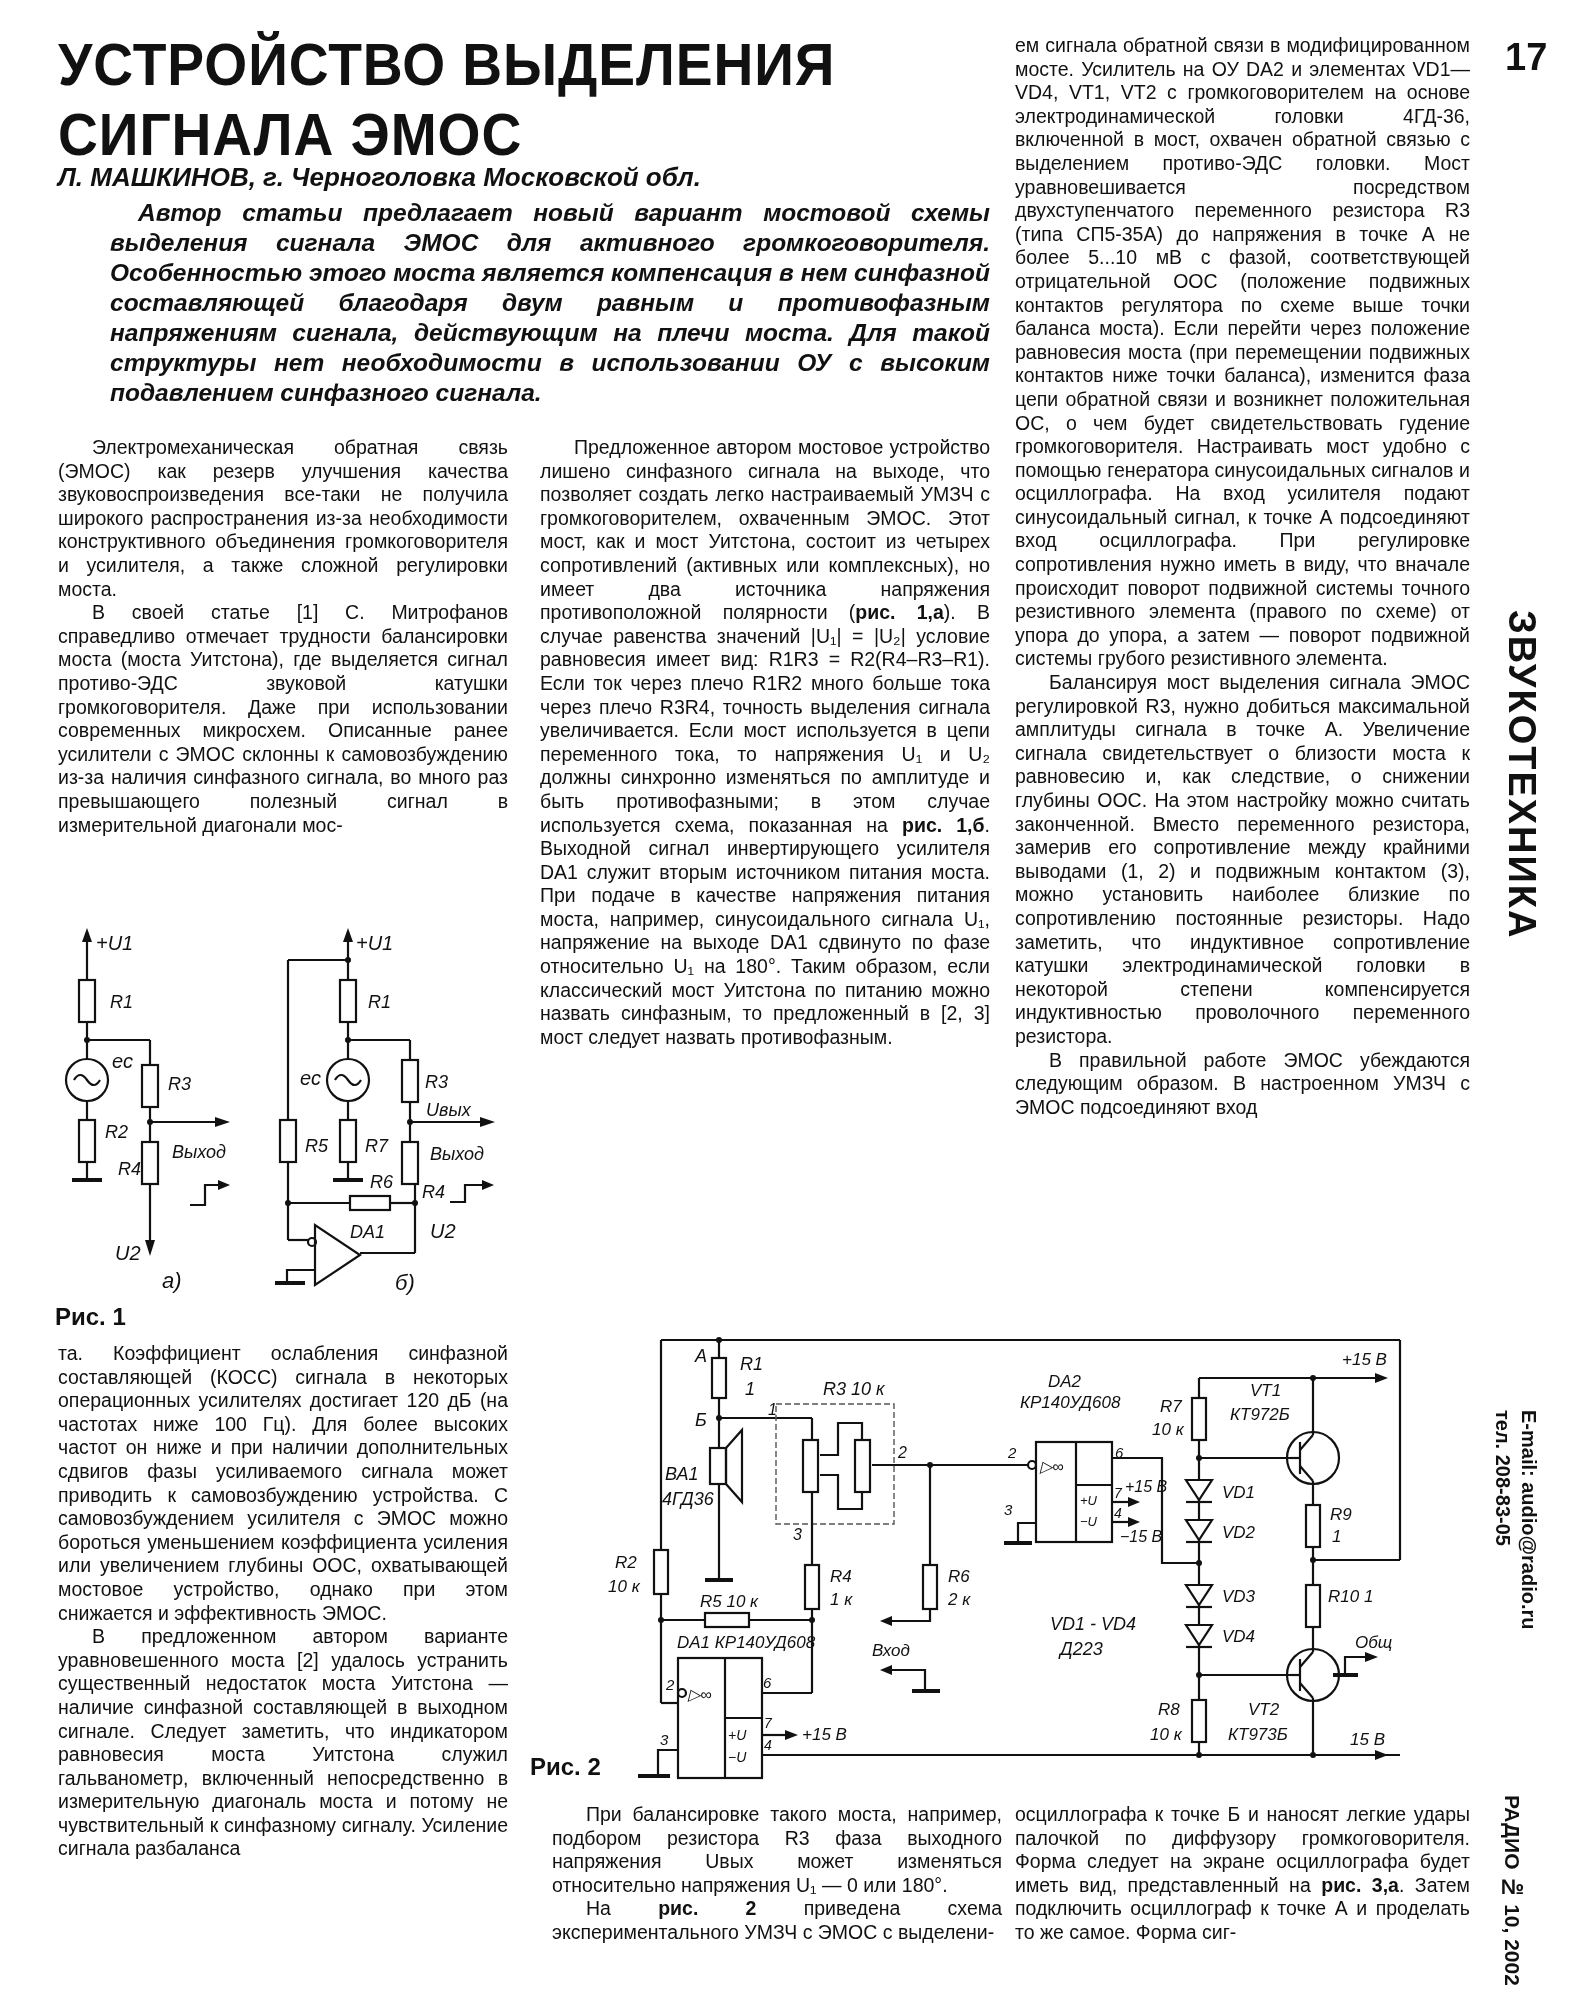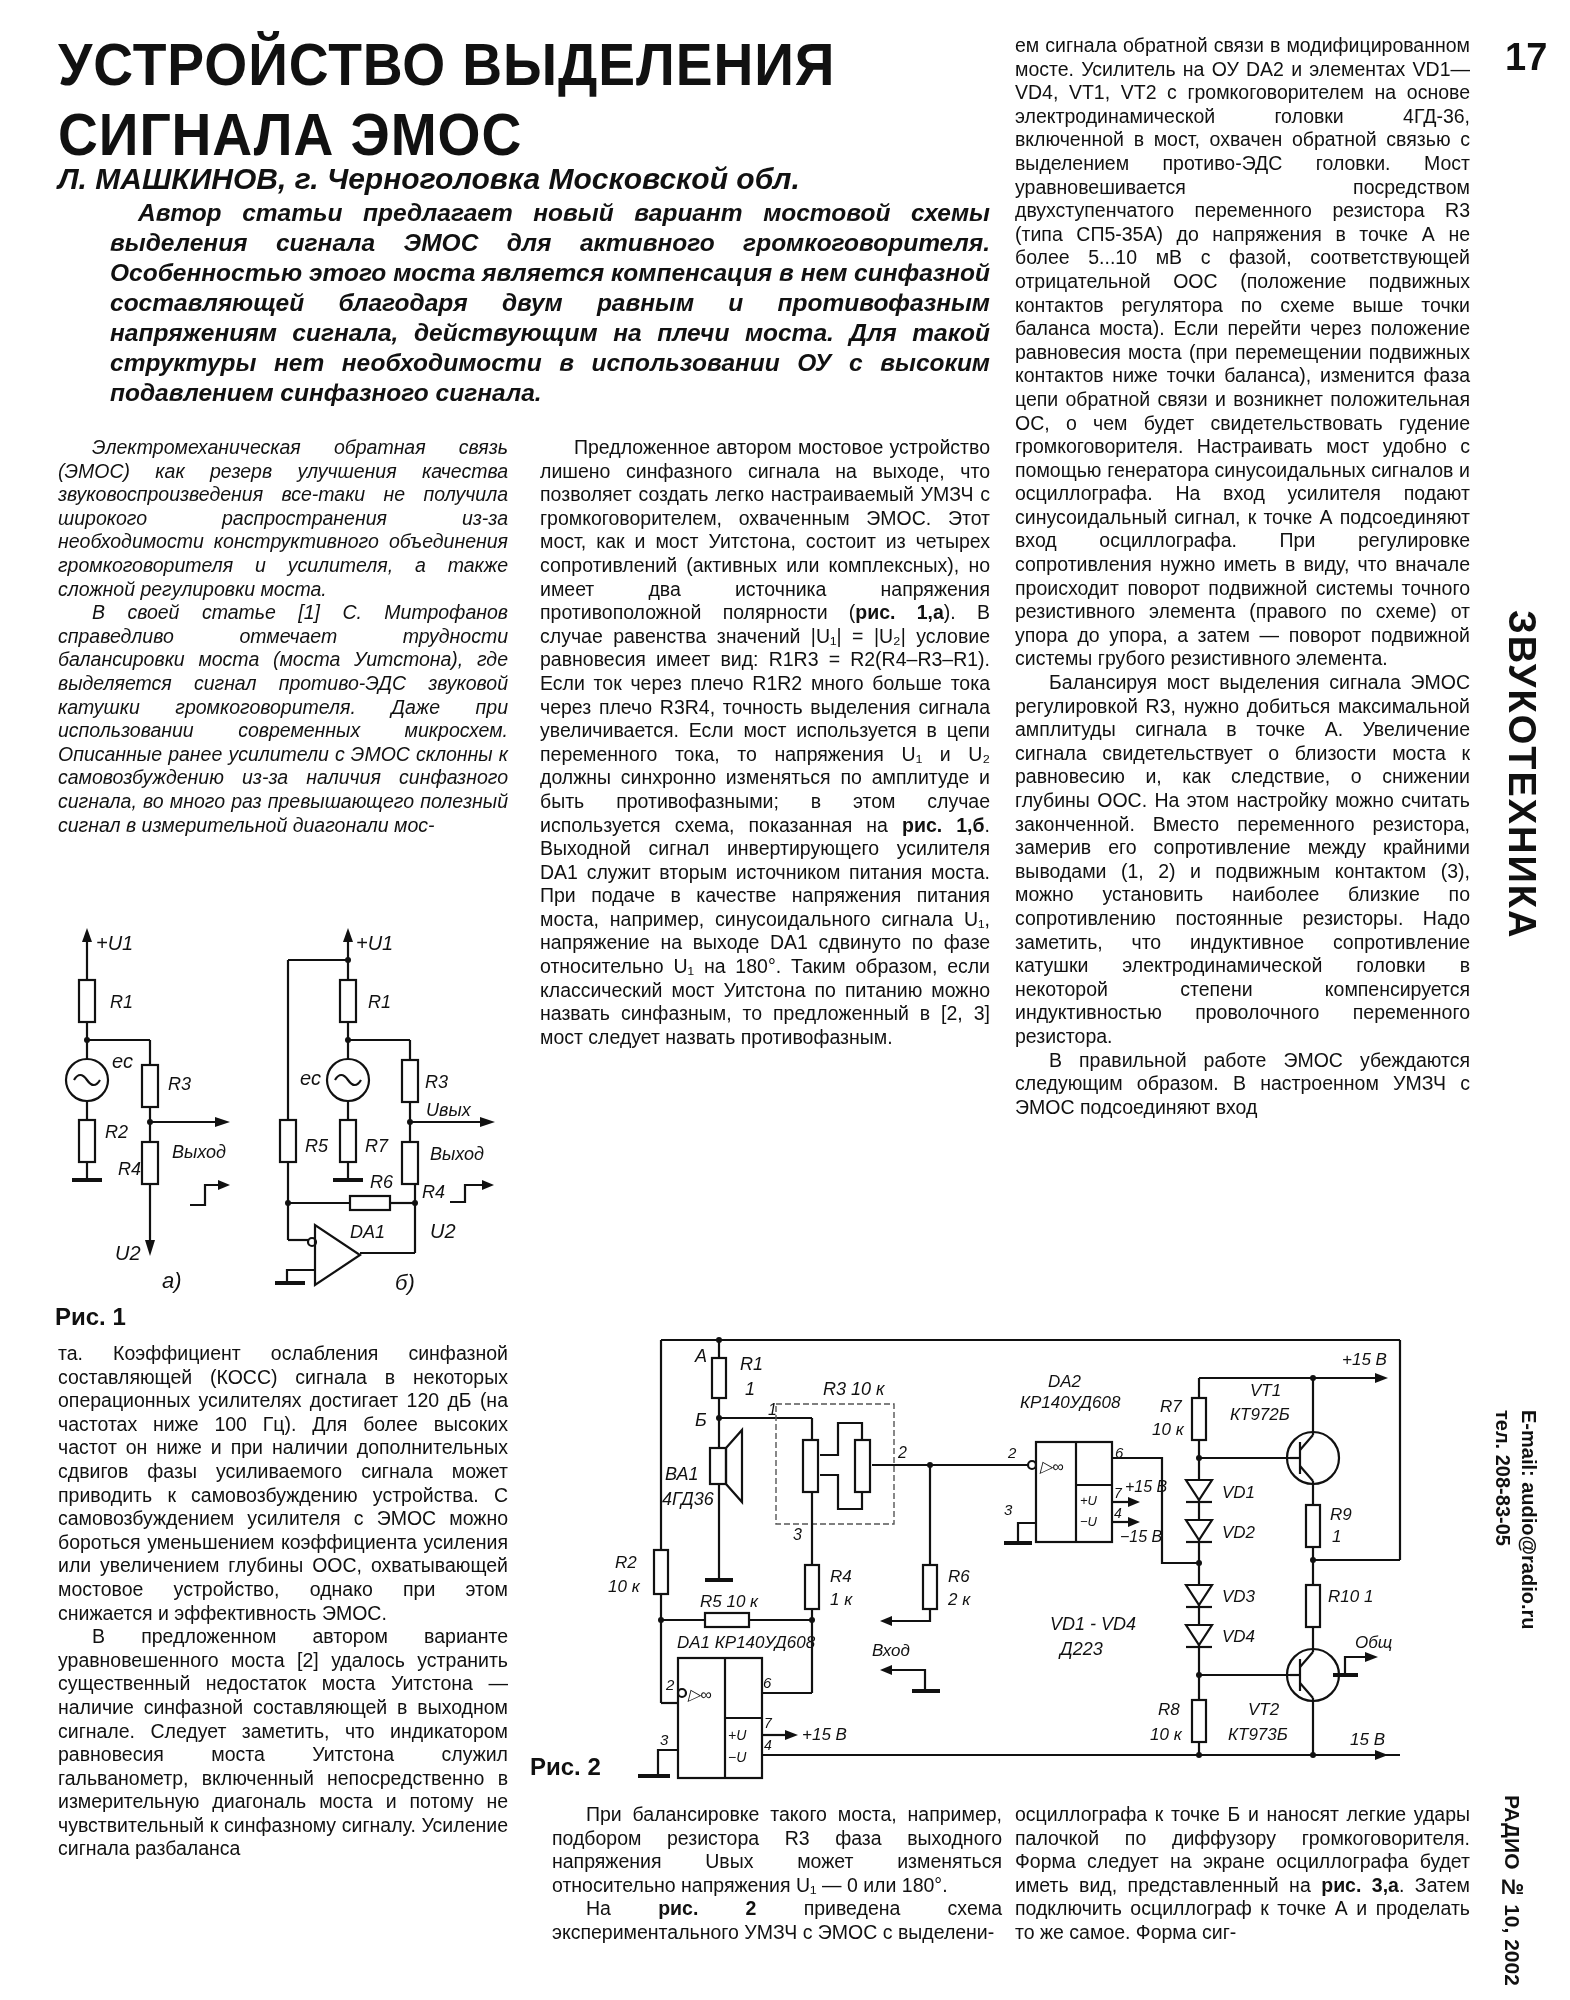--- a/index.html
+++ b/index.html
@@ -1,24 +1,24 @@
 <!DOCTYPE html>
 <html><head>
 <meta charset="utf-8">
 <style>
   html,body{margin:0;padding:0;background:#fff;}
   body{width:1570px;height:2000px;position:relative;overflow:hidden;color:#111;font-family:"Liberation Sans",sans-serif;}
   .abs{position:absolute;}
   .title{left:58px;top:30px;width:900px;font-family:"Liberation Sans",sans-serif;font-weight:bold;font-size:60px;line-height:70px;letter-spacing:1px;transform:scaleX(0.92);transform-origin:left top;}
-  .author{left:58px;top:162px;font-style:italic;font-weight:bold;font-size:30px;}
+  .author{left:58px;top:162px;font-style:italic;font-weight:bold;font-size:26px;}
   .lead{left:110px;top:198px;width:880px;font-weight:bold;font-style:italic;font-size:24.5px;line-height:30px;text-align:justify;text-indent:28px;}
   .col{font-size:19.5px;line-height:23.6px;text-align:justify;}
   .col p{margin:0;text-indent:34px;}
   .col p.cont{text-indent:0;}
-  .col1{left:58px;top:436px;width:450px;font-style:italic;}
+  .col1{left:58px;top:436px;width:450px;}
   .col2{left:540px;top:436px;width:450px;}
   .col3{left:1015px;top:34px;width:455px;}
   .col1b{left:58px;top:1342px;width:450px;}
   .col2b{left:540px;top:1803px;width:450px;margin-left:12px;}
   .col3b{left:1015px;top:1803px;width:455px;}
   .pagenum{left:1505px;top:36px;font-weight:bold;font-size:38px;}
   .vert{writing-mode:vertical-rl;font-weight:bold;white-space:nowrap;}
   .section{left:1500px;top:610px;font-size:38px;letter-spacing:2px;}
   .contact{left:1490px;top:1410px;font-size:20px;line-height:26px;}
   .issue{left:1500px;top:1795px;font-size:21px;}

